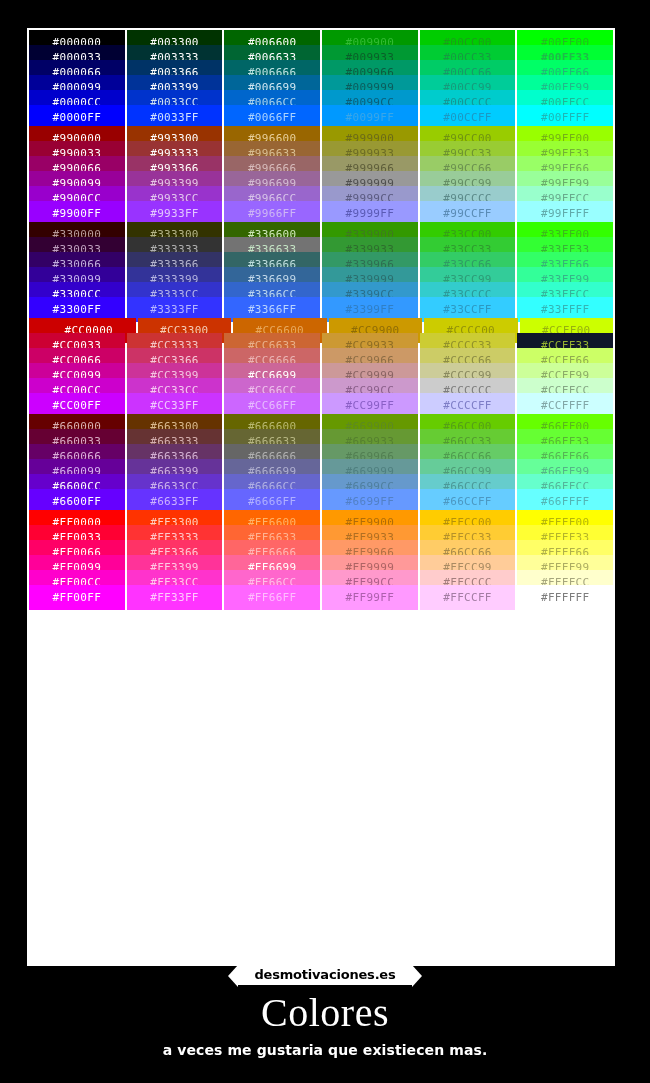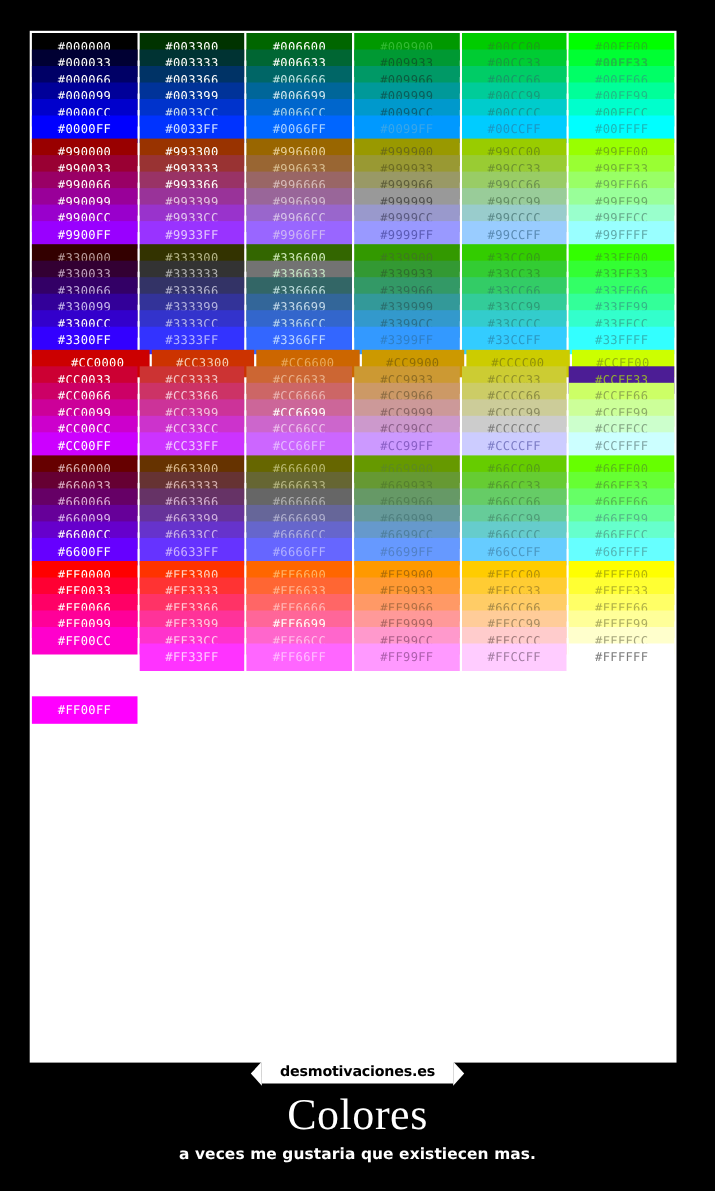--- a/index.html
+++ b/index.html
@@ -300,21 +300,21 @@
           <div class="color-cell" style="background: rgb(204, 153, 0); color: rgb(143, 108, 6);">#CC9900</div>
           <div class="color-cell" style="background: rgb(204, 204, 0); color: rgb(145, 145, 10);">#CCCC00</div>
           <div class="color-cell" style="background: rgb(204, 255, 0); color: rgb(150, 178, 15);">#CCFF00</div>
         </div>
         <div class="color-row">
           <div class="color-cell" style="background: rgb(204, 0, 51); color: rgb(255, 255, 255);">#CC0033</div>
           <div class="color-cell" style="background: rgb(204, 51, 51); color: rgb(242, 197, 197);">#CC3333</div>
           <div class="color-cell" style="background: rgb(204, 102, 51); color: rgb(232, 176, 138);">#CC6633</div>
           <div class="color-cell" style="background: rgb(204, 153, 51); color: rgb(143, 109, 36);">#CC9933</div>
           <div class="color-cell" style="background: rgb(204, 204, 51); color: rgb(145, 145, 42);">#CCCC33</div>
-          <div class="color-cell" style="background: #4c1d95; color: rgb(148, 177, 48);">#CCFF33</div>
+          <div class="color-cell" style="background: #0f172a; color: rgb(148, 177, 48);">#CCFF33</div>
         </div>
         <div class="color-row">
           <div class="color-cell" style="background: rgb(204, 0, 102); color: rgb(255, 255, 255);">#CC0066</div>
           <div class="color-cell" style="background: rgb(204, 51, 102); color: rgb(245, 200, 218);">#CC3366</div>
           <div class="color-cell" style="background: rgb(204, 102, 102); color: rgb(234, 180, 180);">#CC6666</div>
           <div class="color-cell" style="background: rgb(204, 153, 102); color: rgb(141, 109, 69);">#CC9966</div>
           <div class="color-cell" style="background: rgb(204, 204, 102); color: rgb(140, 140, 69);">#CCCC66</div>
           <div class="color-cell" style="background: rgb(204, 255, 102); color: rgb(144, 172, 80);">#CCFF66</div>
         </div>
         <div class="color-row">
@@ -427,21 +427,21 @@
         </div>
         <div class="color-row">
           <div class="color-cell" style="background: rgb(255, 0, 204); color: rgb(255, 255, 255);">#FF00CC</div>
           <div class="color-cell" style="background: rgb(255, 51, 204); color: rgb(255, 200, 240);">#FF33CC</div>
           <div class="color-cell" style="background: rgb(255, 102, 204); color: rgb(255, 189, 234);">#FF66CC</div>
           <div class="color-cell" style="background: rgb(255, 153, 204); color: rgb(173, 95, 138);">#FF99CC</div>
           <div class="color-cell" style="background: rgb(255, 204, 204); color: rgb(163, 125, 125);">#FFCCCC</div>
           <div class="color-cell" style="background: rgb(255, 255, 204); color: rgb(166, 166, 125);">#FFFFCC</div>
         </div>
         <div class="color-row">
-          <div class="color-cell" style="background: rgb(255, 0, 255); color: rgb(255, 255, 255); margin-top: 48px;">#FF00FF</div>
+          <div class="color-cell" style="background: rgb(255, 0, 255); color: rgb(255, 255, 255);">#FF00FF</div>
           <div class="color-cell" style="background: rgb(255, 51, 255); color: rgb(255, 200, 255);">#FF33FF</div>
           <div class="color-cell" style="background: rgb(255, 102, 255); color: rgb(255, 189, 255);">#FF66FF</div>
           <div class="color-cell" style="background: rgb(255, 153, 255); color: rgb(173, 95, 173);">#FF99FF</div>
           <div class="color-cell" style="background: rgb(255, 204, 255); color: rgb(163, 125, 163);">#FFCCFF</div>
           <div class="color-cell" style="background: rgb(255, 255, 255); color: rgb(125, 125, 125);">#FFFFFF</div>
         </div>
       </div>
     </div>
 
   <div id="watermark">

